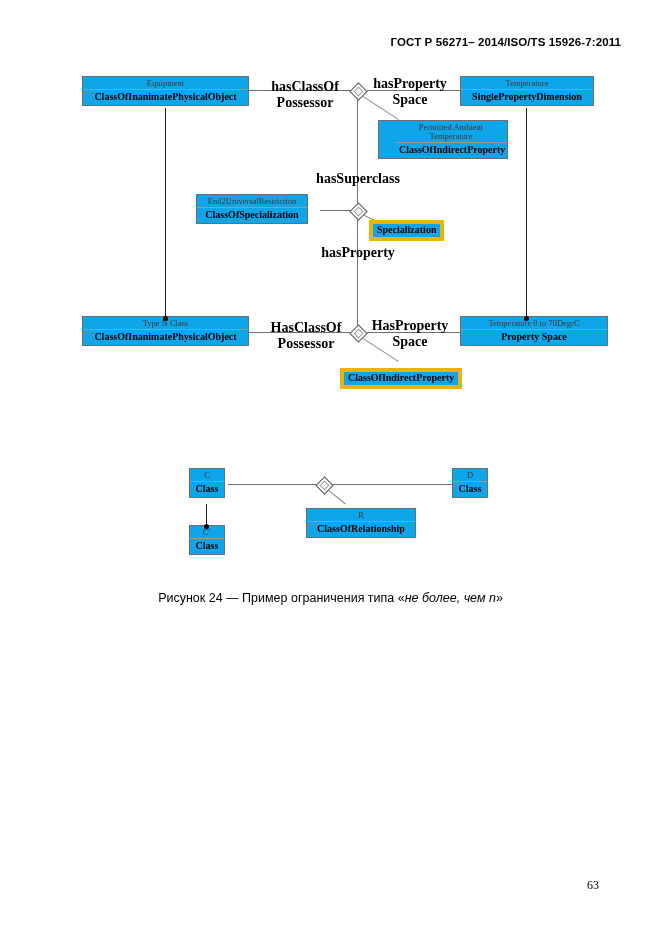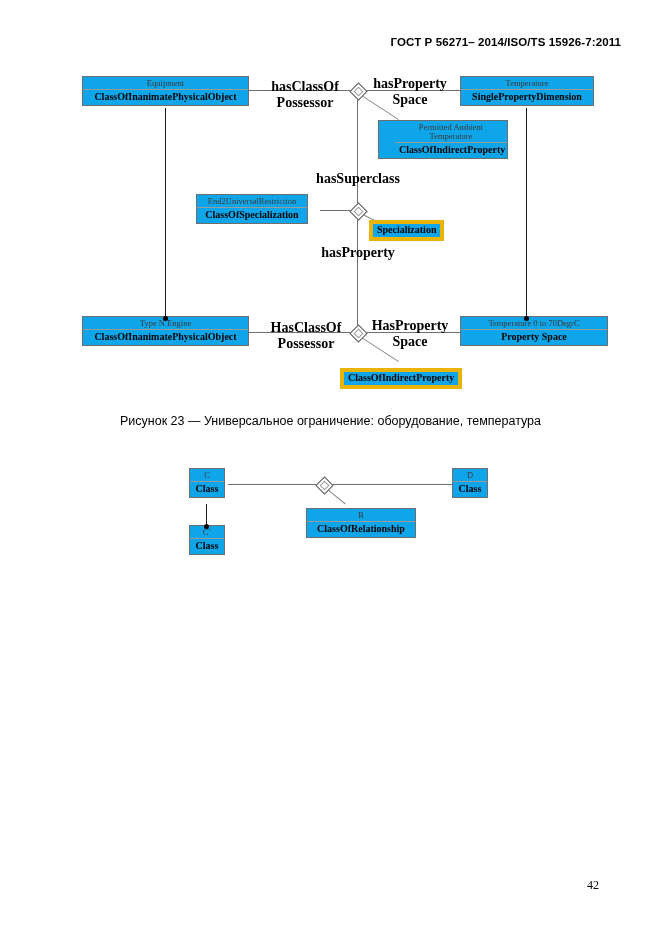--- a/index.html
+++ b/index.html
@@ -150,21 +150,21 @@
     <div class="uml" style="left:196px;top:194px;width:112px;">
       <div class="top">End2UniversalRestriction</div>
       <div class="bot">ClassOfSpecialization</div>
     </div>
 
     <div class="uml single" style="left:369px;top:220px;">
       <div class="bot">Specialization</div>
     </div>
 
     <div class="uml" style="left:82px;top:316px;width:167px;">
-      <div class="top">Type N Engine</div>
+      <div class="top">Type N Class</div>
       <div class="bot">ClassOfInanimatePhysicalObject</div>
     </div>
 
     <div class="uml" style="left:460px;top:316px;width:148px;">
       <div class="top">Temperature 0 to 70DegrC</div>
       <div class="bot">Property Space</div>
     </div>
 
     <div class="uml single" style="left:340px;top:368px;">
       <div class="bot">ClassOfIndirectProperty</div>
@@ -180,21 +180,20 @@
 
     <div class="elabel" style="left:310px;top:245px;width:96px;">hasProperty</div>
 
     <div class="elabel" style="left:259px;top:320px;width:94px;">HasClassOf
 Possessor</div>
 
     <div class="elabel" style="left:362px;top:318px;width:96px;">HasProperty
 Space</div>
   </div>
 
-  <div class="caption" style="top:414px;">Рисунок 23 — Универсальное ограничение: оборудование, температура</div>
 
   <div>
 
     <div class="ln h" style="left:228px;top:484px;width:224px;"></div>
 
     <div class="ln v blk" style="left:206px;top:504px;height:22px;"></div>
     <div class="dot" style="left:204px;top:524px;"></div>
 
     <div class="diag" style="left:324px;top:486px;width:28px;transform:rotate(39deg);"></div>
 
@@ -216,16 +215,17 @@
       <div class="top">D</div>
       <div class="bot">Class</div>
     </div>
 
     <div class="uml" style="left:306px;top:508px;width:110px;">
       <div class="top">R</div>
       <div class="bot">ClassOfRelationship</div>
     </div>
   </div>
 
-
-  <div class="pagenum">42</div>
+  <div class="caption" style="top:591px;"><span>Рисунок 24 — Пример ограничения типа «</span><i>не более, чем n</i><span>»</span></div>
+
+  <div class="pagenum">63</div>
 
 </div>
 
 </body></html>

